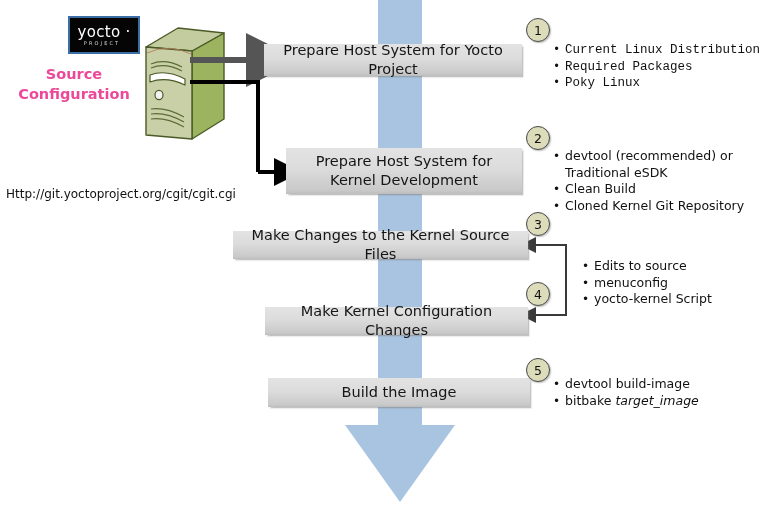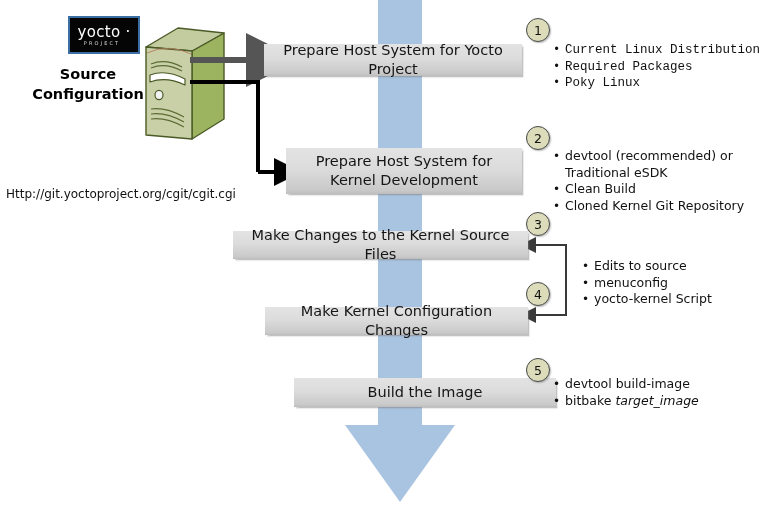--- a/index.html
+++ b/index.html
@@ -57,28 +57,28 @@
   #yocto-logo .yl-sub {
     color: #d8d8d8;
     font-size: 5px;
     letter-spacing: 2.1px;
     transform: translateX(-2px);
   }
 
   
   #source-label {
     position: absolute;
-    left: 28px;
+    left: 14px;
     top: 64px;
     width: 120px;
     text-align: center;
     font-weight: bold;
     font-size: 14.5px;
     line-height: 20px;
-    color: #000000;
+    color: #ec4899;
   }
   #repo-url {
     position: absolute;
     left: 6px;
     top: 143px;
     font-size: 12px;
     color: #111111;
     white-space: nowrap;
     margin-top: 44px;
   }
@@ -233,21 +233,21 @@
   </div>
 
   <div class="proc-box" style="left:233px; top:231px; width:295px; height:28px;">
     <span>Make Changes to the Kernel Source Files</span>
   </div>
 
   <div class="proc-box" style="left:265px; top:301px; width:263px; height:28px;margin-top:6px;">
     <span>Make Kernel Configuration Changes</span>
   </div>
 
-  <div class="proc-box" style="left:268px; top:378px; width:262px; height:29px;margin-left:26px;">
+  <div class="proc-box" style="left:268px; top:378px; width:262px; height:29px;">
     <span>Build the Image</span>
   </div>
 
   <div class="step-circle" style="left:526px; top:18px;">
     <span>1</span>
   </div>
   <div class="step-circle" style="left:526px; top:126px;">
     <span>2</span>
   </div>
   <div class="step-circle" style="left:526px; top:212px;">

